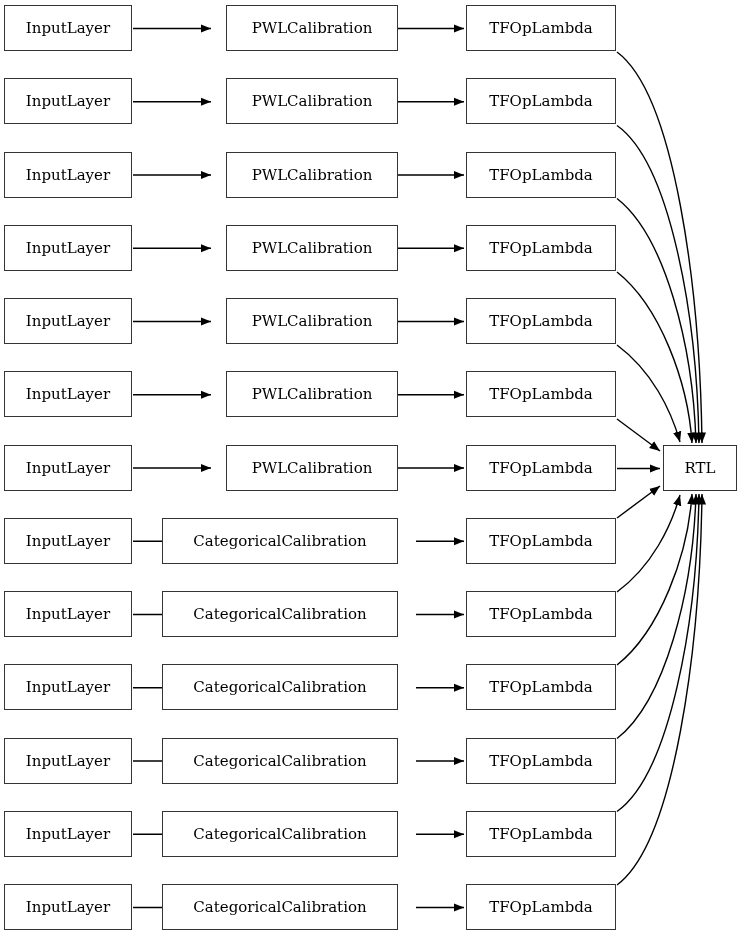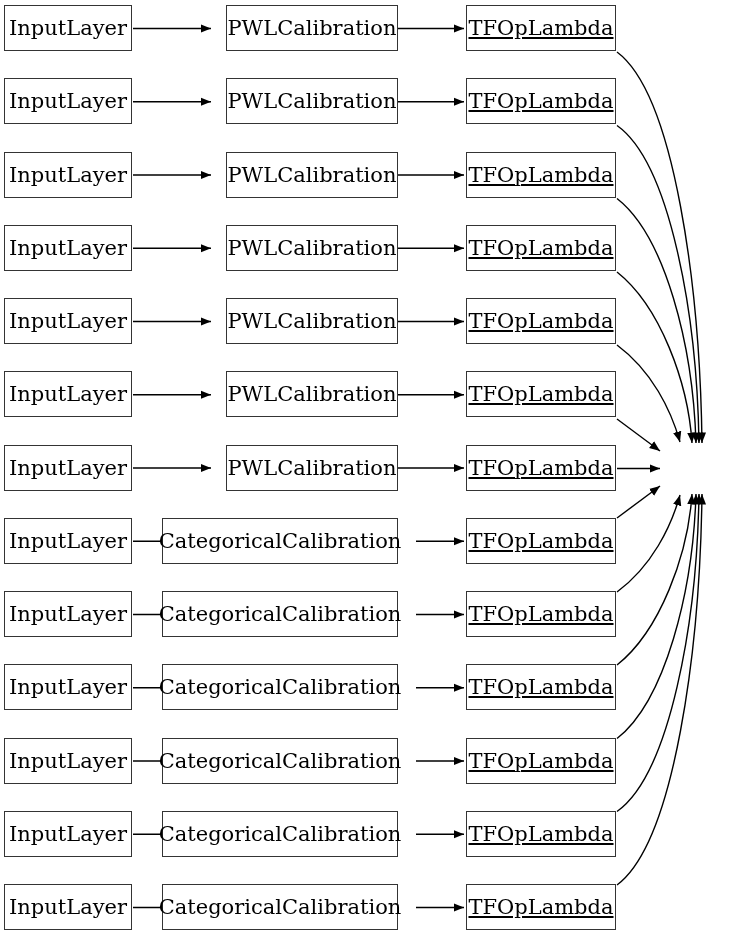--- a/index.html
+++ b/index.html
@@ -23,30 +23,30 @@
     height: 940px;
   }
   .node {
     position: absolute;
     height: 44px;
     border: 1.5px solid #343434;
     background: #ffffff;
     display: flex;
     align-items: center;
     justify-content: center;
-    font-size: 21px;
+    font-size: 15px;
     color: #000000;
     white-space: nowrap;
     box-sizing: content-box;
   }
   .row .node { top: var(--t); }
   .n-input { left: 4px;   width: 126px; }
   .n-pwl   { left: 226px; width: 170px; }
   .n-cat   { left: 162px; width: 234px; }
-  .n-lam   { left: 466px; width: 148px; text-decoration: underline; }
+  .n-lam   { left: 466px; width: 148px; }
   .n-rtl   { left: 663px; top: 445px; width: 72px; }
 </style>
 </head>
 <body>
 
 <div id="diagram">
 
   <svg id="edges" viewBox="0 0 741 940" xmlns="http://www.w3.org/2000/svg">
     <defs>
       <marker id="ah" markerUnits="userSpaceOnUse" markerWidth="11" markerHeight="9" viewBox="0 0 11 9" refX="10.5" refY="4.5" orient="auto">
@@ -178,14 +178,15 @@
     <div class="node n-cat">CategoricalCalibration</div>
     <div class="node n-lam">TFOpLambda</div>
   </div>
 
   <div class="row" style="--t:884px">
     <div class="node n-input">InputLayer</div>
     <div class="node n-cat">CategoricalCalibration</div>
     <div class="node n-lam">TFOpLambda</div>
   </div>
 
+  <div class="node n-rtl">RTL</div>
 
 </div>
 
 </body></html>

